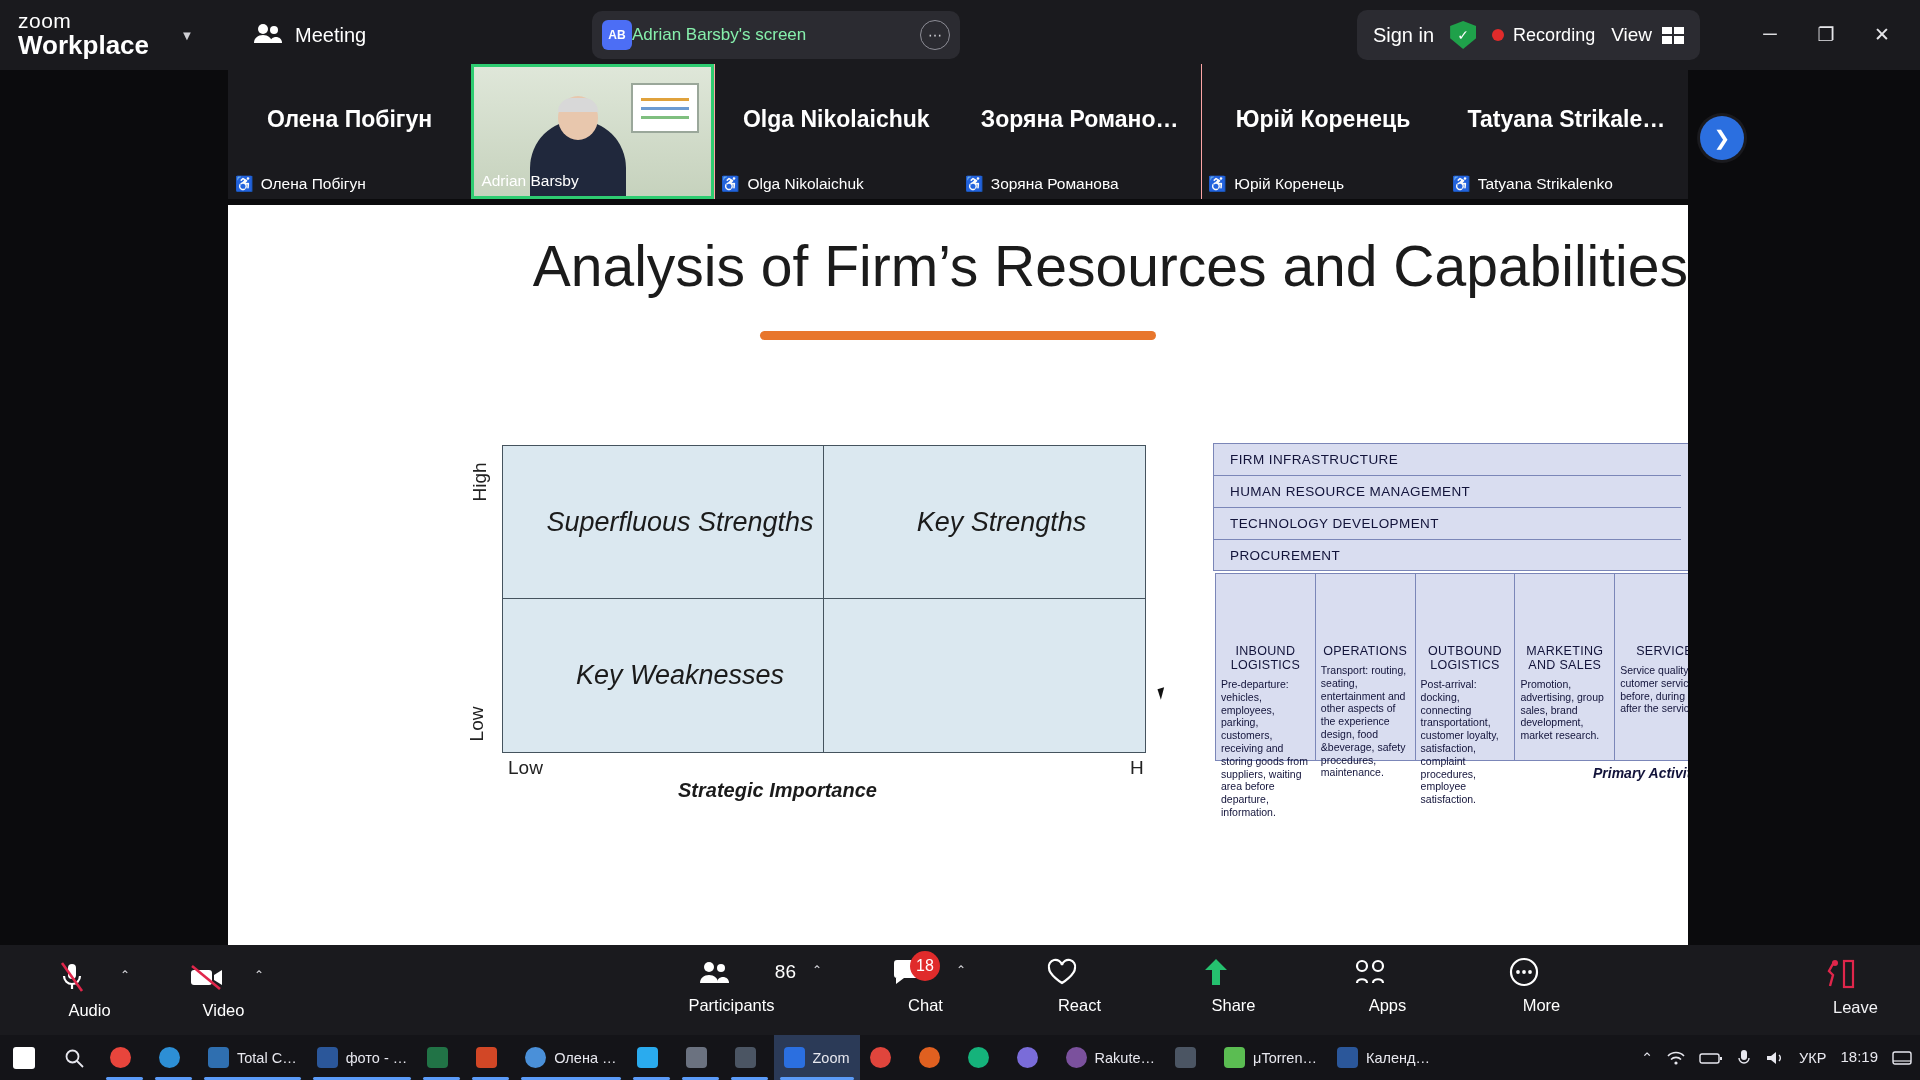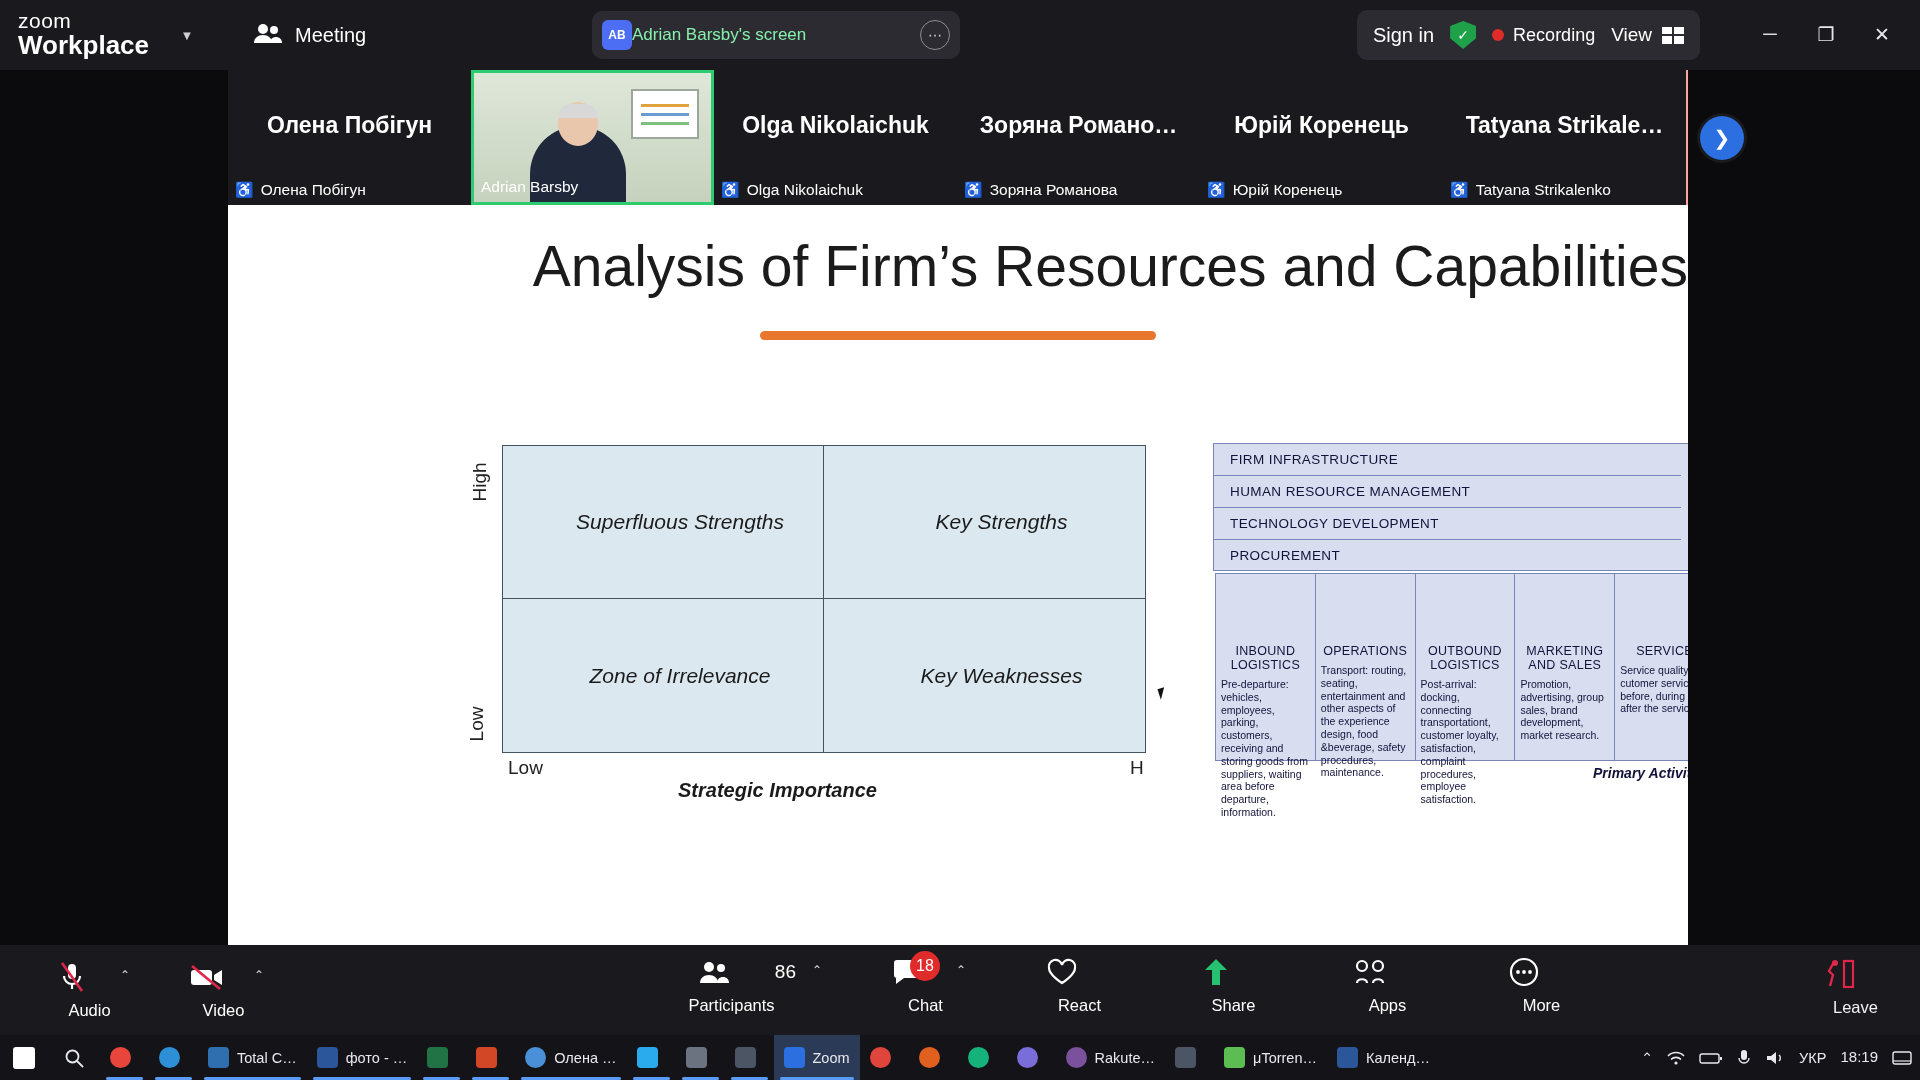--- a/index.html
+++ b/index.html
@@ -60,22 +60,22 @@
   }
   .grid-ico i { background: #fff; display: block; }
   .win-btns { position: absolute; right: 10px; top: 8px; display: flex; }
   .win-btns div {
     width: 56px; height: 52px; color: #e6e6ea; display: flex;
     align-items: center; justify-content: center; font-size: 19px;
   }
 
   
   .strip {
-    position: absolute; top: 70px; left: 228px; width: 1460px; height: 135px;
-    background: #fca5a5; display: flex;
+    position: absolute; top: 64px; left: 228px; width: 1460px; height: 135px;
+    background: #fca5a5; display: flex; justify-content: space-between;
   }
   .tile {
     position: relative; width: 243px; height: 135px; overflow: hidden;
     background: #1a1a1e;
   }
   .tile .name-big {
     position: absolute; left: 0; right: 0; top: 42px; text-align: center;
     color: #fff; font-size: 23px; font-weight: bold; white-space: nowrap;
     overflow: hidden; text-overflow: ellipsis; padding: 0 6px;
   }
@@ -147,21 +147,21 @@
   .matrix .yhigh { top: 26px; }
   .matrix .ylow { top: 268px; }
   .grid {
     position: absolute; left: 24px; top: 0; width: 644px; height: 308px;
     border: 1.6px solid #45535e; display: grid;
     grid-template-columns: 1fr 1fr; grid-template-rows: 1fr 1fr;
     background: #dbe8f0;
   }
   .cell {
     display: flex; align-items: center; justify-content: center;
-    font-size: 21px; font-style: italic; color: #1b1b1b;
+    font-size: 27px; font-style: italic; color: #1b1b1b;
     border-right: 1.6px solid #45535e; border-bottom: 1.6px solid #45535e; padding-left: 34px;
   }
   .cell:nth-child(2), .cell:nth-child(4) { border-right: none; }
   .cell:nth-child(3), .cell:nth-child(4) { border-bottom: none; }
   .xlow { position: absolute; left: 30px; top: 312px; font-size: 19px; color: #222; }
   .xhigh { position: absolute; left: 652px; top: 312px; font-size: 19px; color: #222; }
   .xlab {
     position: absolute; left: 200px; top: 334px; font-size: 20px;
     font-style: italic; color: #1b1b1b; font-weight: bold;
   }
@@ -371,21 +371,20 @@
     <h1 class="slide-title">Analysis of Firm’s Resources and Capabilities</h1>
     <div class="underline"></div>
 
     <div class="matrix">
       <div class="ylab">Relative Strength</div>
       <div class="yhigh">High</div>
       <div class="ylow">Low</div>
       <div class="grid">
         <div class="cell">Superfluous Strengths</div>
         <div class="cell">Key Strengths</div>
-        <div class="cell">Zone of Irrelevance</div>
         <div class="cell">Key Weaknesses</div>
       </div>
       <div class="xlow">Low</div>
       <div class="xhigh">H</div>
       <div class="xlab">Strategic Importance</div>
     </div>
 
     <div class="vchain">
       <div class="support">
         <div class="srow">FIRM INFRASTRUCTURE</div>

